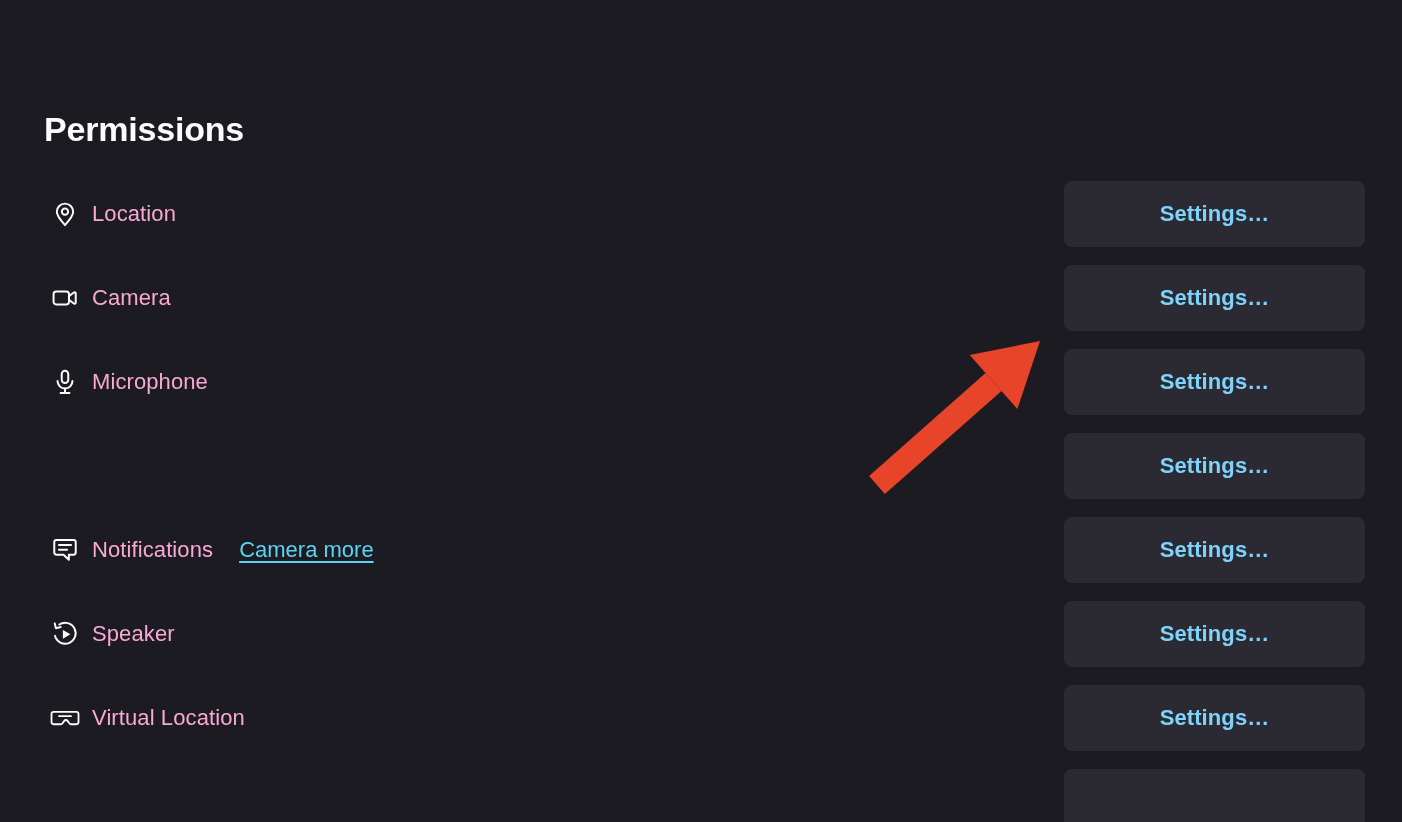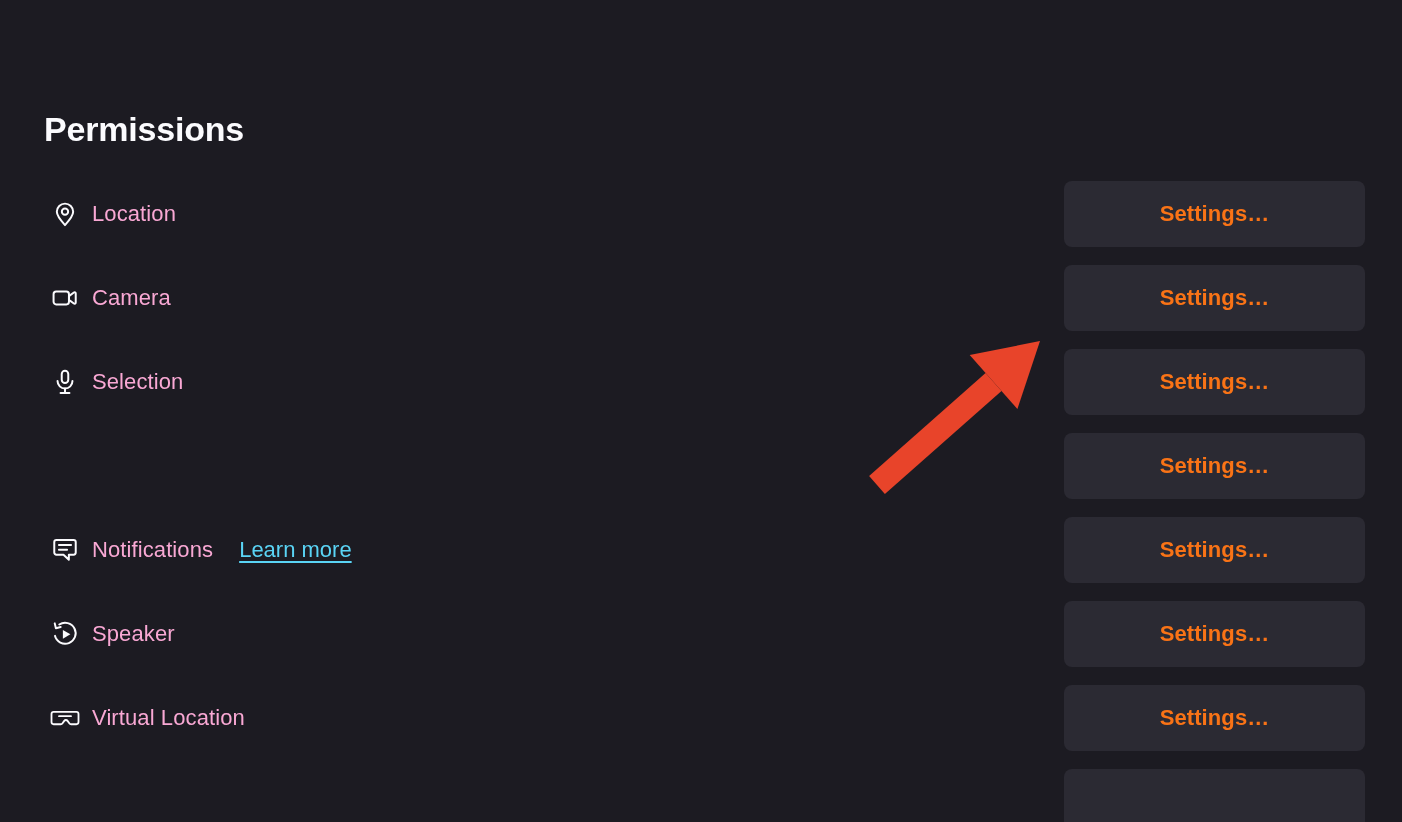--- a/index.html
+++ b/index.html
@@ -94,21 +94,21 @@
 
   .settings-button {
     position: absolute;
     left: 1064px;
     top: 0;
     width: 301px;
     height: 66px;
     background: #2b2a33;
     border: none;
     border-radius: 8px;
-    color: #f97316;
+    color: #7dd3fc;
     font-family: "Liberation Sans", sans-serif;
     font-size: 22px;
     font-weight: 700;
     letter-spacing: 0.1px;
     cursor: pointer;
     padding: 0;
   }
 
   
   #annotation-arrow {
@@ -155,38 +155,38 @@
       <div class="perm-row">
         <div class="perm-label-group">
           <span class="perm-icon">
             <svg width="28" height="28" viewBox="0 0 24 24" fill="none" stroke="currentColor" stroke-width="1.7" stroke-linecap="round" stroke-linejoin="round">
               <rect x="9.2" y="2.4" width="5.6" height="10.4" rx="2.8"></rect>
               <path d="M5.6 11.2a6.4 6.4 0 0 0 12.8 0"></path>
               <path d="M12 17.6v3.6"></path>
               <path d="M8.2 21.4h7.6"></path>
             </svg>
           </span>
-          <span class="perm-label">Selection</span>
+          <span class="perm-label">Microphone</span>
         </div>
         <button class="settings-button">Settings…</button>
       </div>
       <div class="perm-row">
         <button class="settings-button">Settings…</button>
       </div>
       <div class="perm-row">
         <div class="perm-label-group">
           <span class="perm-icon">
             <svg width="28" height="28" viewBox="0 0 24 24" fill="none" stroke="currentColor" stroke-width="1.7" stroke-linecap="round" stroke-linejoin="round">
               <path d="M4.6 3.4h14.8c1 0 1.8.8 1.8 1.8v9c0 1-.8 1.8-1.8 1.8h-4.1v4.3l-4.6-4.3H4.6c-1 0-1.8-.8-1.8-1.8v-9c0-1 .8-1.8 1.8-1.8z"></path>
               <path d="M6.8 7.8h10.4"></path>
               <path d="M6.8 11.8h7"></path>
             </svg>
           </span>
           <span class="perm-label">Notifications</span>
-          <a class="perm-learnmore" href="#">Learn more</a>
+          <a class="perm-learnmore" href="#">Camera more</a>
         </div>
         <button class="settings-button">Settings…</button>
       </div>
       <div class="perm-row">
         <div class="perm-label-group">
           <span class="perm-icon">
             <svg width="28" height="28" viewBox="0 0 24 24" fill="none" stroke="currentColor" stroke-width="1.7" stroke-linecap="round" stroke-linejoin="round">
               <path d="M7.1 3.9A9 9 0 1 1 3.4 13.6"></path>
               <path d="M3.2 2.9l1 4.1 4.1-1"></path>
               <path d="M10.2 8.6l6.4 3.7-6.4 3.7z" fill="currentColor" stroke="none"></path>

